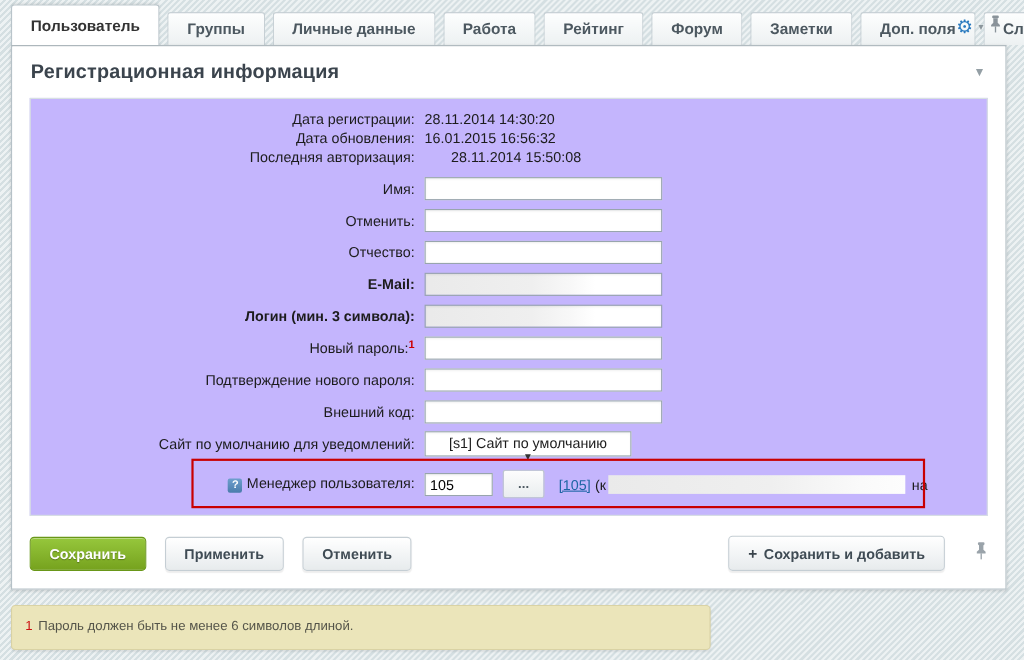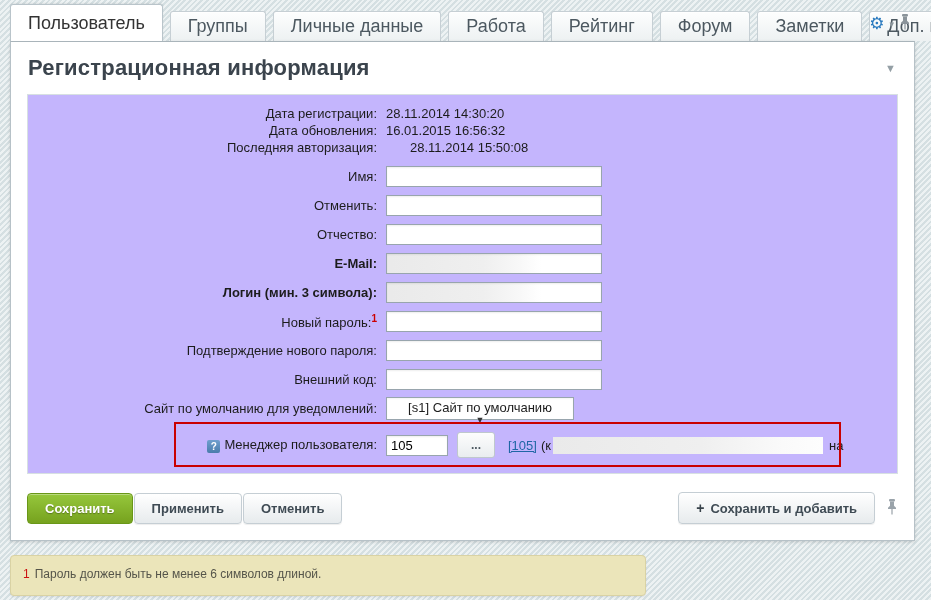--- a/index.html
+++ b/index.html
@@ -11,21 +11,21 @@
   }
   .wrap { position:absolute; left:10px; top:4px; width:905px; }
 
   
   .tabbar { display:flex; align-items:flex-end; height:37px; position:relative; }
   .tab {
     margin-right:7px; padding:0 17px; height:30px; line-height:29px;
     background:linear-gradient(#fdfefe,#edf1f2);
     border:1px solid #c6cfd4; border-bottom:none;
     border-radius:3px 3px 0 0;
-    font-size:18px; font-weight:normal; color:#4c5860; cursor:pointer;
+    font-size:14px; font-weight:bold; color:#4c5860; cursor:pointer;
     box-shadow: inset 0 1px 0 #fff;
     white-space:nowrap;
   }
   .tab.active {
     height:37px; line-height:37px; background:#fff;
     border-color:#b9c4ca; position:relative; z-index:3;
     box-shadow:0 -1px 2px rgba(0,0,0,.07);
     color:#333;
   }
   .tab-icons { position:absolute; right:4px; top:9px; display:flex; align-items:center; gap:5px; }
@@ -37,21 +37,21 @@
   .panel {
     position:relative; z-index:2; background:#fff;
     border:1px solid #b6c1c7; border-top-color:#a9b4ba;
     box-shadow:0 1px 3px rgba(0,0,0,.15);
     padding-bottom:14px;
   }
   .panel-title {
     display:flex; justify-content:space-between; align-items:center;
     padding:13px 18px 11px 17px;
   }
-  .panel-title h1 { font-size:22px; font-weight:bold; color:#3b444d; letter-spacing:.2px; }
+  .panel-title h1 { font-size:18px; font-weight:bold; color:#3b444d; letter-spacing:.2px; }
   .collapse { color:#949fa5; font-size:11px; cursor:pointer; }
 
   
   .form-box {
     margin:2px 16px 14px; background:#c4b5fd; border:1px solid #d7e0e2;
     padding:10px 0 10px; position:relative; font-size:13px; color:#1c1c1c;
   }
   .row { display:flex; align-items:center; min-height:29px; position:relative; }
   .row.info { min-height:17px; }
   .lbl { width:358px; text-align:right; padding-right:9px; color:#1c1c1c; }
@@ -92,21 +92,21 @@
     width:270px; height:17px; margin-left:2px;
     background:linear-gradient(90deg,#eaeaea,#efefef 55%,#fafafa 85%,#fdfdfd);
   }
   .mgr-end { margin-left:6px; }
   .red-box {
     position:absolute; left:146px; right:56px; top:-5px; bottom:-4px;
     border:2px solid #c90000; pointer-events:none; z-index:5;
   }
 
   
-  .btnrow { display:flex; align-items:center; padding:4px 16px 2px; gap:1px; }
+  .btnrow { display:flex; align-items:center; padding:4px 16px 2px; gap:17px; }
   .btn {
     font-size:13px; font-weight:bold; padding:7px 17px; border-radius:4px; cursor:pointer;
     font-family:"Liberation Sans",sans-serif;
   }
   .btn-green {
     background:linear-gradient(#96c73c,#76a21e); color:#fff; border:1px solid #699718;
     text-shadow:0 1px 1px rgba(0,0,0,.3); box-shadow:inset 0 1px 0 rgba(255,255,255,.35);
   }
   .btn-gray {
     background:linear-gradient(#ffffff,#e7ebed); color:#3f4b54; border:1px solid #c5ced4;

